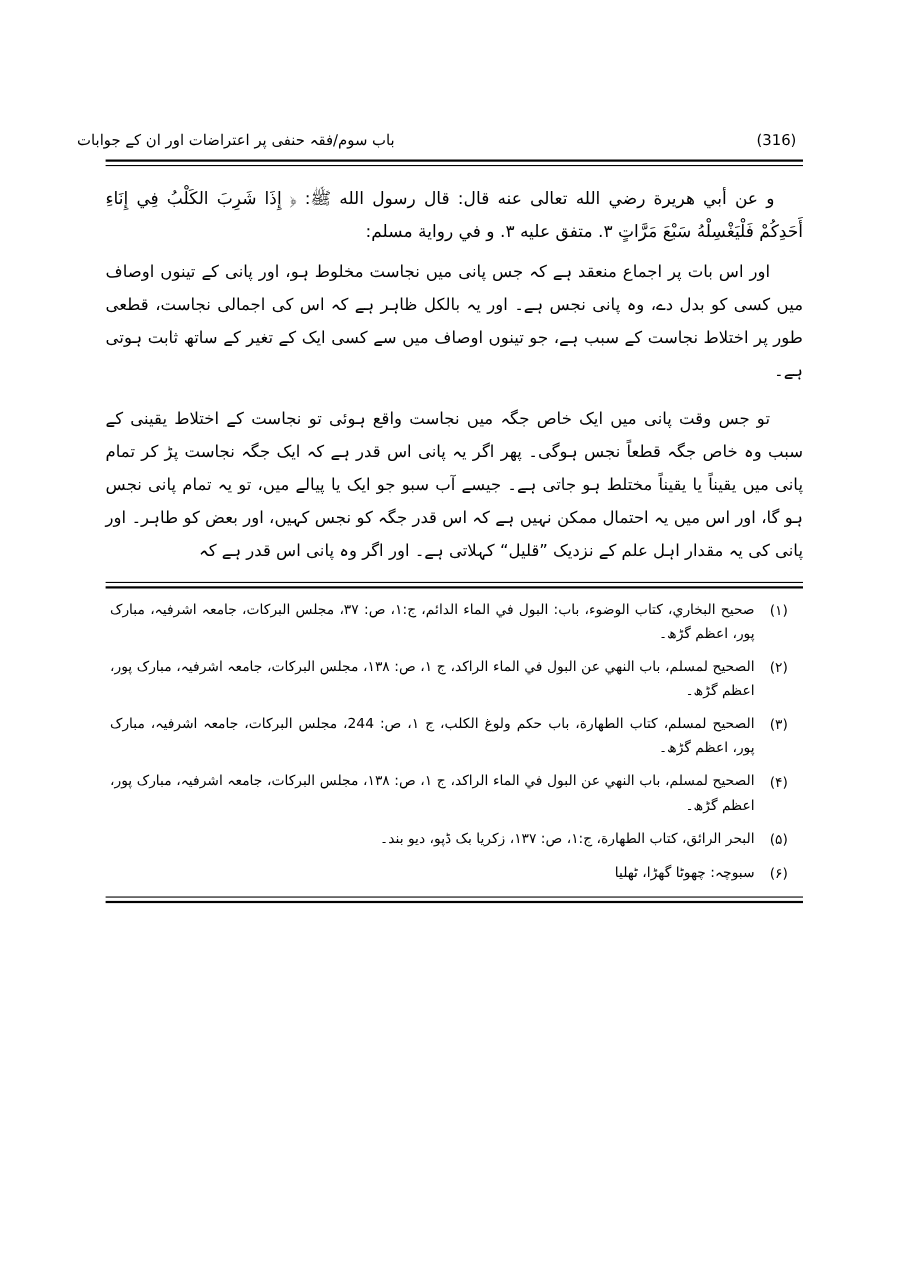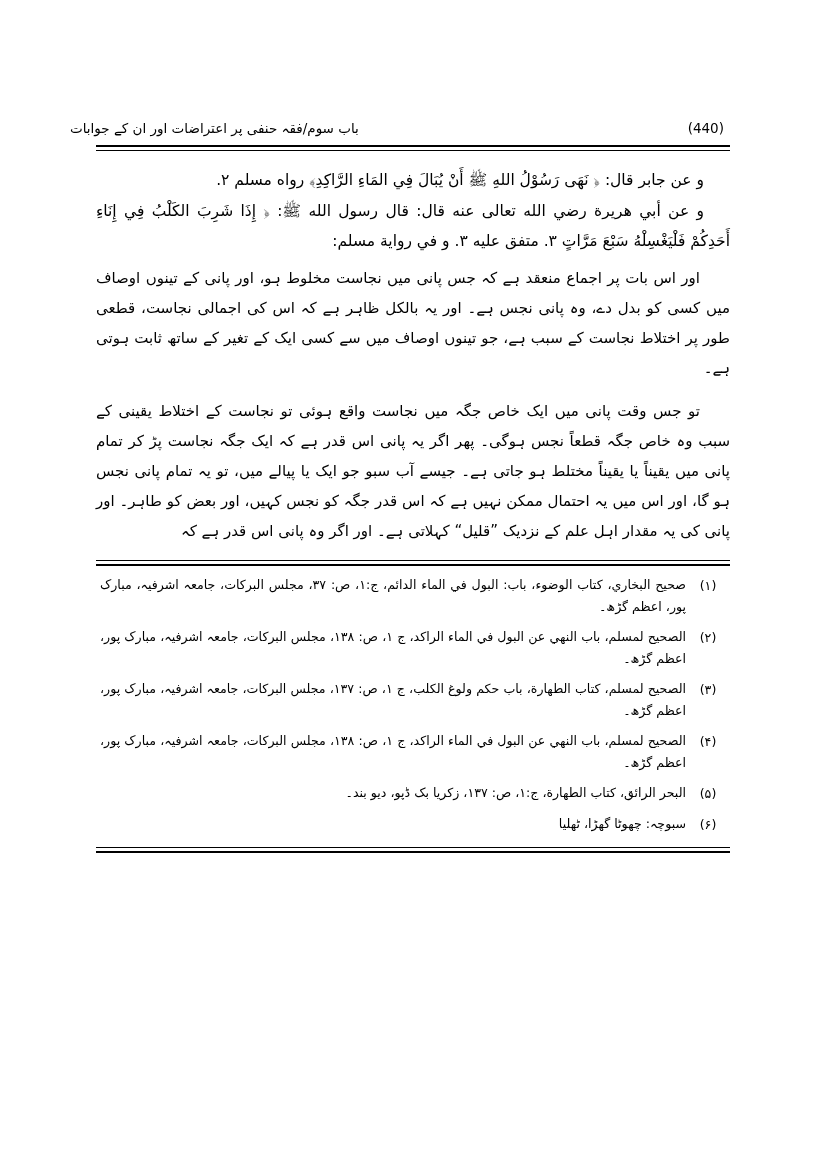--- a/index.html
+++ b/index.html
@@ -134,29 +134,28 @@
     display: inline-block;
   }
 </style>
 </head>
 <body>
 
 <div class="page">
 
   <div class="header-row">
     <div class="header-title">باب سوم/فقہ حنفی پر اعتراضات اور ان کے جوابات</div>
-    <div class="page-number">(440)</div>
+    <div class="page-number">(316)</div>
   </div>
 
   <div class="rule-top"></div>
 
   <div class="body-block">
 
 
-    <p class="ar ar-indent">و عن جابر قال: ﴿ نَهَى رَسُوْلُ اللهِ ﷺ أَنْ يُبَالَ فِي المَاءِ الرَّاكِدِ﴾ رواه مسلم ۲.</p>
 
     <p class="ar ar-indent">و عن أبي هريرة رضي الله تعالى عنه قال: قال رسول الله ﷺ: ﴿ إِذَا شَرِبَ الكَلْبُ فِي إِنَاءِ أَحَدِكُمْ فَلْيَغْسِلْهُ سَبْعَ مَرَّاتٍ ۳. متفق عليه ۳. و في رواية مسلم:</p>
 
 
     <div class="gap-sm"></div>
 
     <p class="ur ur-indent">اور اس بات پر اجماع منعقد ہے کہ جس پانی میں نجاست مخلوط ہو، اور پانی کے تینوں اوصاف میں کسی کو بدل دے، وہ پانی نجس ہے۔ اور یہ بالکل ظاہر ہے کہ اس کی اجمالی نجاست، قطعی طور پر اختلاط نجاست کے سبب ہے، جو تینوں اوصاف میں سے کسی ایک کے تغیر کے ساتھ ثابت ہوتی ہے۔</p>
 
     <div class="gap-sm"></div>
 
@@ -176,21 +175,21 @@
       <div class="fn-text">صحيح البخاري، كتاب الوضوء، باب: البول في الماء الدائم، ج:۱، ص: ۳۷، مجلس البركات، جامعہ اشرفیہ، مبارک پور، اعظم گڑھ۔</div>
     </div>
 
     <div class="fn-row">
       <div class="fn-num">(۲)</div>
       <div class="fn-text">الصحيح لمسلم، باب النهي عن البول في الماء الراكد، ج ۱، ص: ۱۳۸، مجلس البركات، جامعہ اشرفیہ، مبارک پور، اعظم گڑھ۔</div>
     </div>
 
     <div class="fn-row">
       <div class="fn-num">(۳)</div>
-      <div class="fn-text">الصحيح لمسلم، كتاب الطهارة، باب حكم ولوغ الكلب، ج ۱، ص: ۱۳۷، مجلس البركات، جامعہ اشرفیہ، مبارک پور، اعظم گڑھ۔</div>
+      <div class="fn-text">الصحيح لمسلم، كتاب الطهارة، باب حكم ولوغ الكلب، ج ۱، ص: 244، مجلس البركات، جامعہ اشرفیہ، مبارک پور، اعظم گڑھ۔</div>
     </div>
 
     <div class="fn-row">
       <div class="fn-num">(۴)</div>
       <div class="fn-text">الصحيح لمسلم، باب النهي عن البول في الماء الراكد، ج ۱، ص: ۱۳۸، مجلس البركات، جامعہ اشرفیہ، مبارک پور، اعظم گڑھ۔</div>
     </div>
 
     <div class="fn-row fn-row-last">
       <div class="fn-num">(۵)</div>
       <div class="fn-text" style="text-align:center;">البحر الرائق، كتاب الطهارة، ج:۱، ص: ۱۳۷، زكريا بک ڈپو، دیو بند۔</div>

